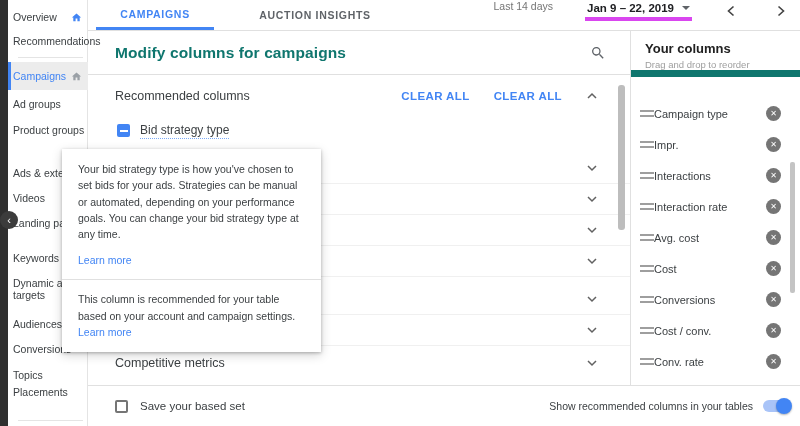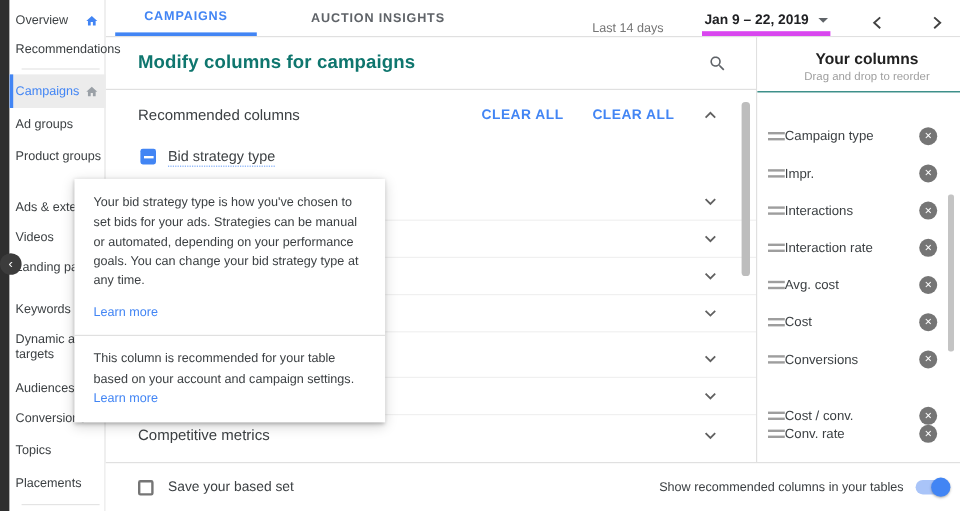--- a/index.html
+++ b/index.html
@@ -24,21 +24,21 @@
   .s-item.selected{color:#4285f4;z-index:1;}
   .s-div{position:absolute;left:10px;right:4px;height:1px;background:#e4e4e4;}
 
   
   .topbar{position:absolute;left:88px;top:0;width:712px;height:31px;background:#fff;
     border-bottom:1px solid #e0e0e0;display:flex;align-items:stretch;z-index:1;}
   .tab{width:118px;display:flex;align-items:center;justify-content:center;font-size:10.5px;
     font-weight:bold;letter-spacing:.7px;color:#5f6368;cursor:pointer;margin-left:8px;}
   .tab.active{color:#4285f4;border-bottom:3px solid #4285f4;}
   .tab + .tab{width:150px;margin-left:26px;}
-  .date-group{margin-left:auto;display:flex;align-items:flex-end;padding-right:8px;gap:24px;}
+  .date-group{margin-left:auto;display:flex;align-items:flex-start;padding-right:8px;gap:24px;}
   .date-preset{font-size:10.5px;color:#757575;margin-right:8px;}
   .date-value-wrap{display:flex;align-items:center;border-bottom:4px solid #d946ef;
     padding:2px 2px 3px 2px;cursor:pointer;}
   .date-value{font-size:11.5px;font-weight:bold;color:#202124;}
   .caret{width:0;height:0;border-left:4px solid transparent;border-right:4px solid transparent;
     border-top:4px solid #5f6368;margin-left:8px;}
   .date-nav{width:22px;height:22px;display:flex;align-items:center;justify-content:center;
     cursor:pointer;margin-left:4px;}
 
   
@@ -68,21 +68,21 @@
 
   .dlg-scrollbar{position:absolute;left:618px;top:85px;width:7px;height:145px;background:#bdbdbd;
     border-radius:3px;z-index:3;cursor:pointer;}
   .panel-scrollbar{position:absolute;left:790px;top:162px;width:5px;height:131px;background:#c4c4c4;
     border-radius:2px;z-index:3;cursor:pointer;}
 
   
   .panel{position:absolute;left:630px;top:31px;width:170px;height:354px;background:#fff;
     border-left:1px solid #e0e0e0;overflow:hidden;}
   .panel-header{position:absolute;left:0;top:0;width:100%;height:46px;background:#fff;z-index:2;
-    border-bottom:1px solid #0f766e;text-align:center;}
+    border-bottom:7px solid #0f766e;}
   .panel-title{font-size:13px;font-weight:bold;color:#212121;margin:10px 0 0 14px;}
   .panel-sub{font-size:9.5px;color:#9e9e9e;margin:3px 0 0 14px;}
   .col-row{position:absolute;left:0;width:100%;height:31px;display:flex;align-items:center;z-index:1;}
   .drag{width:14px;margin-left:9px;cursor:grab;flex:0 0 auto;}
   .drag i{display:block;height:2px;background:#9e9e9e;margin:3px 0;}
   .col-label{font-size:11px;color:#3c4043;margin-left:0;white-space:nowrap;}
   .remove{margin-left:auto;margin-right:19px;width:15px;height:15px;border-radius:50%;
     background:#757575;color:#fff;font-size:8px;line-height:15px;text-align:center;cursor:pointer;
     flex:0 0 auto;font-weight:bold;}
 
@@ -157,21 +157,21 @@
     </div>
     <div class="s-item" style="top:317px;height:14px">
       <span>Audiences</span>
     </div>
     <div class="s-item" style="top:342px;height:14px">
       <span>Conversions</span>
     </div>
     <div class="s-item" style="top:368px;height:14px">
       <span>Topics</span>
     </div>
-    <div class="s-item" style="top:396px;height:14px">
+    <div class="s-item" style="top:385px;height:14px">
       <span>Placements</span>
     </div>
     <div class="s-div" style="top:420px"></div>
   </nav>
 
   <div class="topbar">
     <div class="tab active">
       <span>CAMPAIGNS</span>
     </div>
     <div class="tab">
@@ -331,21 +331,21 @@
       <span class="remove">✕</span>
     </div>
     <div class="col-row" style="top:253px">
       <span class="drag">
           <i></i>
           <i></i>
         </span>
       <span class="col-label">Conversions</span>
       <span class="remove">✕</span>
     </div>
-    <div class="col-row" style="top:300px">
+    <div class="col-row" style="top:284px">
       <span class="drag">
           <i></i>
           <i></i>
         </span>
       <span class="col-label">Cost / conv.</span>
       <span class="remove">✕</span>
     </div>
     <div class="col-row" style="top:315px">
       <span class="drag">
           <i></i>

